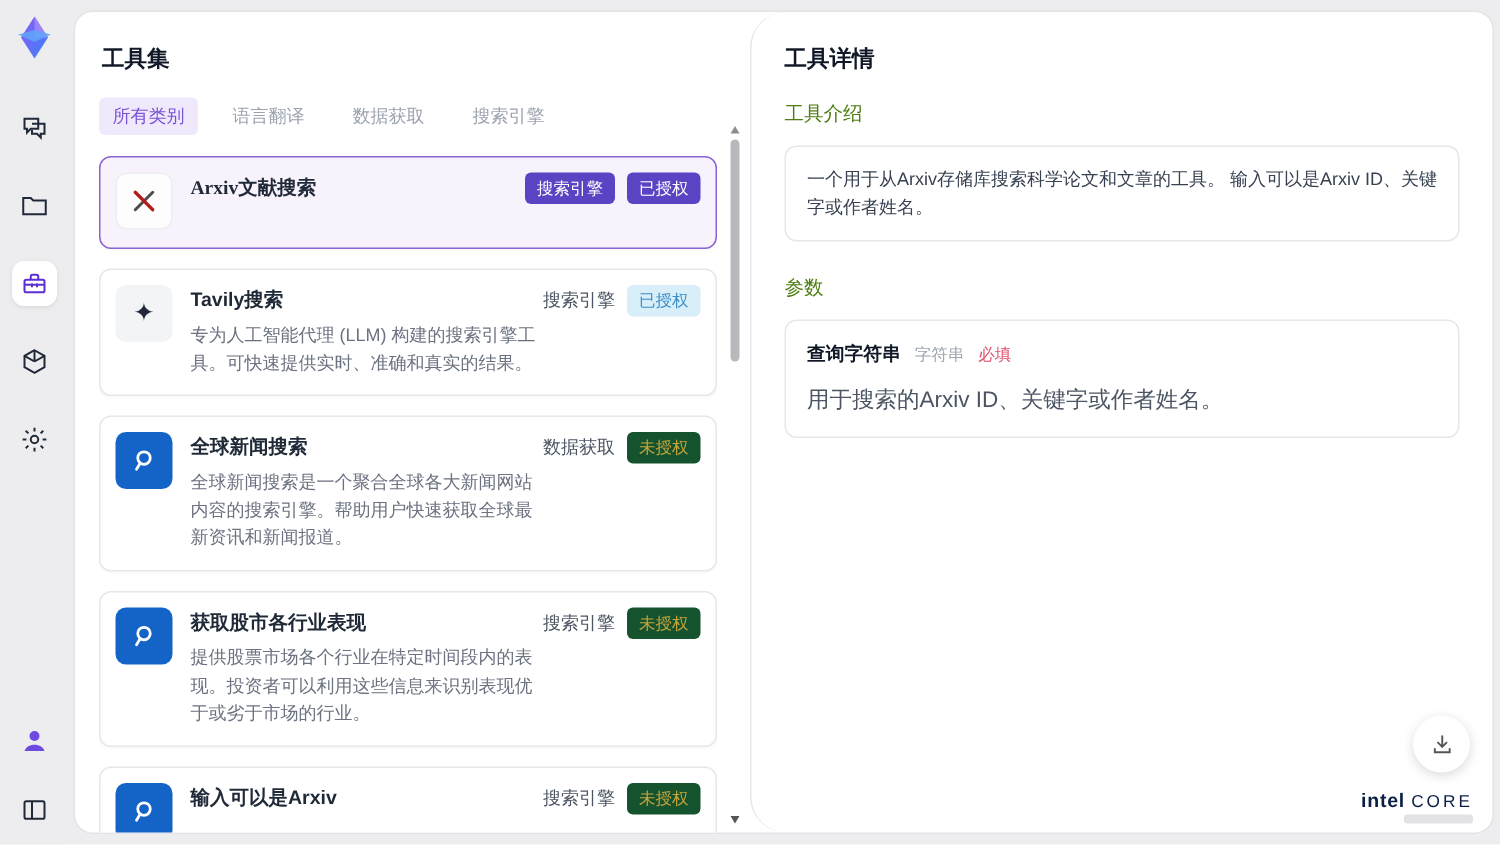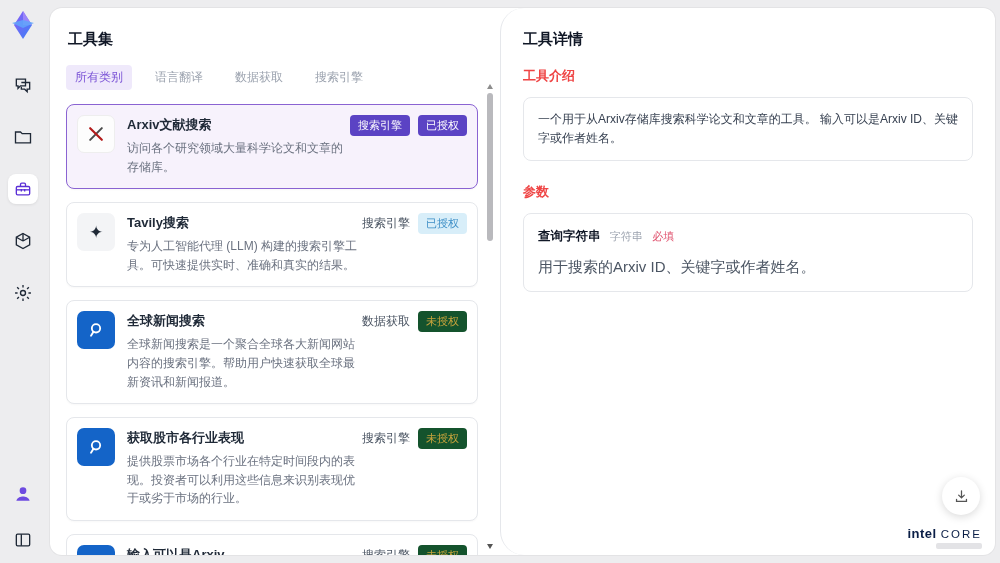--- a/index.html
+++ b/index.html
@@ -40,21 +40,21 @@
   .tabs { display:flex; gap:14px; margin-bottom:14px; }
   .tab { font-size:12px; color:#9ca3af; padding:4px 9px; border-radius:4px; cursor:pointer; white-space:nowrap;text-align:right; }
   .tab.active { background:#efe9fb; color:#7a52d6; }
 
   .cards { display:flex; flex-direction:column; gap:13px; height:452px; overflow:hidden; }
   .card {
     border:1px solid #e5e7eb; border-radius:8px; background:#fff;
     padding:10px 10px 12px 10px; display:flex; gap:12px; cursor:pointer;
     box-shadow:0 1px 2px rgba(0,0,0,.03); flex-shrink:0;
   }
-  .card.selected { border:1.5px solid #8a63d2; background:#f7f2fc; }
+  .card.selected { border:1.5px solid #8a63d2; background:#f7f2fc;font-family:Liberation Serif, serif; }
   .tool-ic {
     width:38px; height:38px; border-radius:7px; flex-shrink:0;
     display:flex; align-items:center; justify-content:center; background:#f3f4f6;
     font-size:17px;
   }
   .tool-ic.white { background:#fdfdfd; border:1px solid #eee; }
   .tool-ic.blue { background:#1464c8; }
   .tool-body { flex:1; min-width:0; }
   .tool-head { display:flex; align-items:flex-start; }
   .tool-name { font-size:13px; font-weight:bold; color:#1f2937; margin-bottom:5px; margin-top:1px; }
@@ -69,21 +69,21 @@
   
   .vscroll { position:absolute; right:6px; top:76px; bottom:6px; width:8px; }
   .vscroll .arrow { position:absolute; left:1px; width:0; height:0; border-left:3px solid transparent; border-right:3px solid transparent; }
   .vscroll .up { top:0; border-bottom:5px solid #8d8d8d; }
   .vscroll .down { bottom:0; border-top:5px solid #555; }
   .vscroll .thumb { position:absolute; left:1px; top:9px; width:6px; height:148px; background:#b9b9bd; border-radius:3px; }
 
   
   .detail-col { flex:1; border-left:1px solid #e5e7eb; padding:16px 22px; position:relative;border-radius:24px; }
   .detail-title { font-size:15px; font-weight:bold; color:#111827; margin:6px 0 18px 0; }
-  .section-h { font-size:13px; font-weight:bold; color:#ef4444; margin-bottom:12px; }
+  .section-h { font-size:13px; font-weight:normal; color:#4d7c0f; margin-bottom:12px; }
   .info-card {
     border:1px solid #e5e7eb; border-radius:8px; background:#fff;
     padding:12px 14px; margin-bottom:22px; font-size:12px; color:#374151; line-height:1.6;
   }
   .param-line { margin-bottom:8px; }
   .param-name { font-size:12.5px; font-weight:bold; color:#111827; }
   .param-type { font-size:11px; color:#9ca3af; margin-left:6px; }
   .param-req  { font-size:11px; color:#e0526e; margin-left:6px; }
   .param-desc { font-size:15px; color:#4b5563; }
 
@@ -184,21 +184,20 @@
         <div class="tool-ic white">
           <svg width="20" height="20" viewBox="0 0 24 24">
             <path d="M19 5L5 19" stroke="#4b4b4b" stroke-width="2.4" stroke-linecap="round"></path>
             <path d="M5 5l14 14" stroke="#b31b1b" stroke-width="2.6" stroke-linecap="round"></path>
           </svg>
         </div>
         <div class="tool-body">
           <div class="tool-head">
             <div>
               <div class="tool-name">Arxiv文献搜索</div>
-              <div class="tool-desc">访问各个研究领域大量科学论文和文章的存储库。</div>
             </div>
             <div class="tool-tags">
               <span class="badge purple">搜索引擎</span>
               <span class="badge purple">已授权</span>
             </div>
           </div>
         </div>
       </div>
 
       <div class="card">

